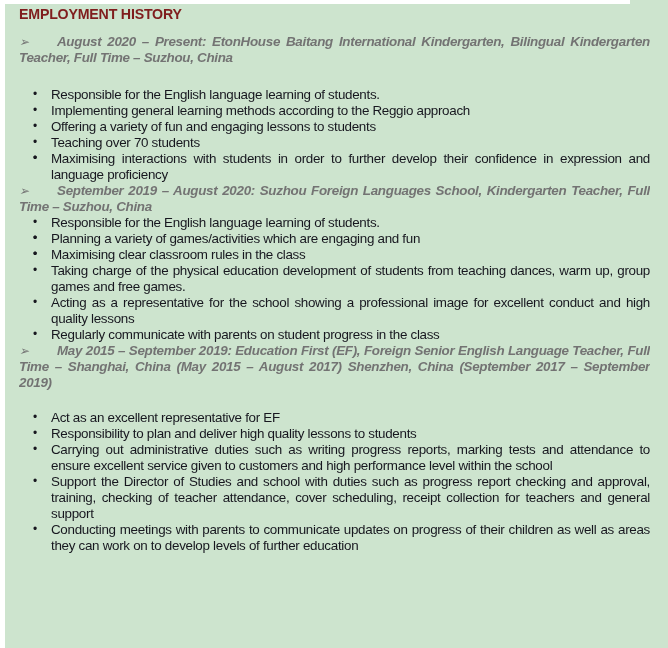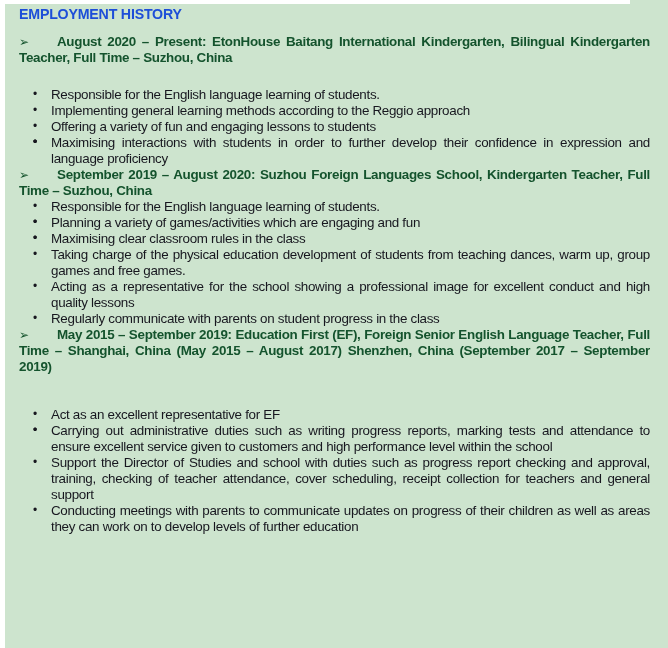--- a/index.html
+++ b/index.html
@@ -28,38 +28,39 @@
     color:#17171f;
     font-size:13.4px;
     line-height:16px;
     letter-spacing:-0.3px;
     z-index:1;
   }
   .doc-heading{
     margin:2px 0 12px 0;
     font-size:14.2px;
     font-weight:bold;
-    color:#1d4ed8;
+    color:#7f1d1d;
     letter-spacing:-0.2px;
   }
   .job-title{
     margin:0;
     font-weight:bold;
     text-align:justify;
-    color:#14532d;
+    color:#737373;
+    font-style:italic;
   }
   .job-title .arrow{
     display:inline-block;
     width:38px;
     font-weight:normal;
     font-size:12px;
   }
   .mb-t1{margin-bottom:21px;}
   .mb-t2{margin-bottom:0;}
-  .mb-t3{margin-bottom:32px;}
+  .mb-t3{margin-bottom:19px;}
   ul.duties{
     margin:0;
     padding:0 0 0 32px;
     list-style:none;
   }
   ul.duties li{
     position:relative;
     text-align:justify;
   }
   ul.duties li .dot{
@@ -80,21 +81,21 @@
 <div class="content">
 
   <p class="doc-heading">EMPLOYMENT HISTORY</p>
 
   <p class="job-title mb-t1"><span class="arrow">➢</span><span>August 2020 – Present: EtonHouse Baitang International Kindergarten, Bilingual Kindergarten Teacher, Full Time – Suzhou, China</span></p>
 
   <ul class="duties mb-l1">
     <li><span class="dot">•</span><span>Responsible for the English language learning of students.</span></li>
     <li><span class="dot">•</span><span>Implementing general learning methods according to the Reggio approach</span></li>
     <li><span class="dot">•</span><span>Offering a variety of fun and engaging lessons to students</span></li>
-    <li><span class="dot">•</span></li>
+    <li><span class="dot">•</span><span>Teaching over 70 students</span></li>
     <li><span class="dot">•</span></li>
     <li><span class="dot">•</span><span>Maximising interactions with students in order to further develop their confidence in expression and language proficiency</span></li>
   </ul>
 
   <p class="job-title mb-t2"><span class="arrow">➢</span><span>September 2019 – August 2020: Suzhou Foreign Languages School, Kindergarten Teacher, Full Time – Suzhou, China</span></p>
 
   <ul class="duties mb-l2">
     <li><span class="dot">•</span><span>Responsible for the English language learning of students.</span></li>
     <li><span class="dot">•</span></li>
     <li><span class="dot">•</span><span>Planning a variety of games/activities which are engaging and fun</span></li>
@@ -102,19 +103,19 @@
     <li><span class="dot">•</span><span>Maximising clear classroom rules in the class</span></li>
     <li><span class="dot">•</span><span>Taking charge of the physical education development of students from teaching dances, warm up, group games and free games.</span></li>
     <li><span class="dot">•</span><span>Acting as a representative for the school showing a professional image for excellent conduct and high quality lessons</span></li>
     <li><span class="dot">•</span><span>Regularly communicate with parents on student progress in the class</span></li>
   </ul>
 
   <p class="job-title mb-t3"><span class="arrow">➢</span><span>May 2015 – September 2019: Education First (EF), Foreign Senior English Language Teacher, Full Time – Shanghai, China (May 2015 – August 2017) Shenzhen, China (September 2017 – September 2019)</span></p>
 
   <ul class="duties">
     <li><span class="dot">•</span><span>Act as an excellent representative for EF</span></li>
-    <li><span class="dot">•</span></li>
+    <li><span class="dot">•</span><span>Responsibility to plan and deliver high quality lessons to students</span></li>
     <li><span class="dot">•</span><span>Carrying out administrative duties such as writing progress reports, marking tests and attendance to ensure excellent service given to customers and high performance level within the school</span></li>
     <li><span class="dot">•</span><span>Support the Director of Studies and school with duties such as progress report checking and approval, training, checking of teacher attendance, cover scheduling, receipt collection for teachers and general support</span></li>
     <li><span class="dot">•</span><span>Conducting meetings with parents to communicate updates on progress of their children as well as areas they can work on to develop levels of further education</span></li>
   </ul>
 
 </div>
 
 </body></html>

